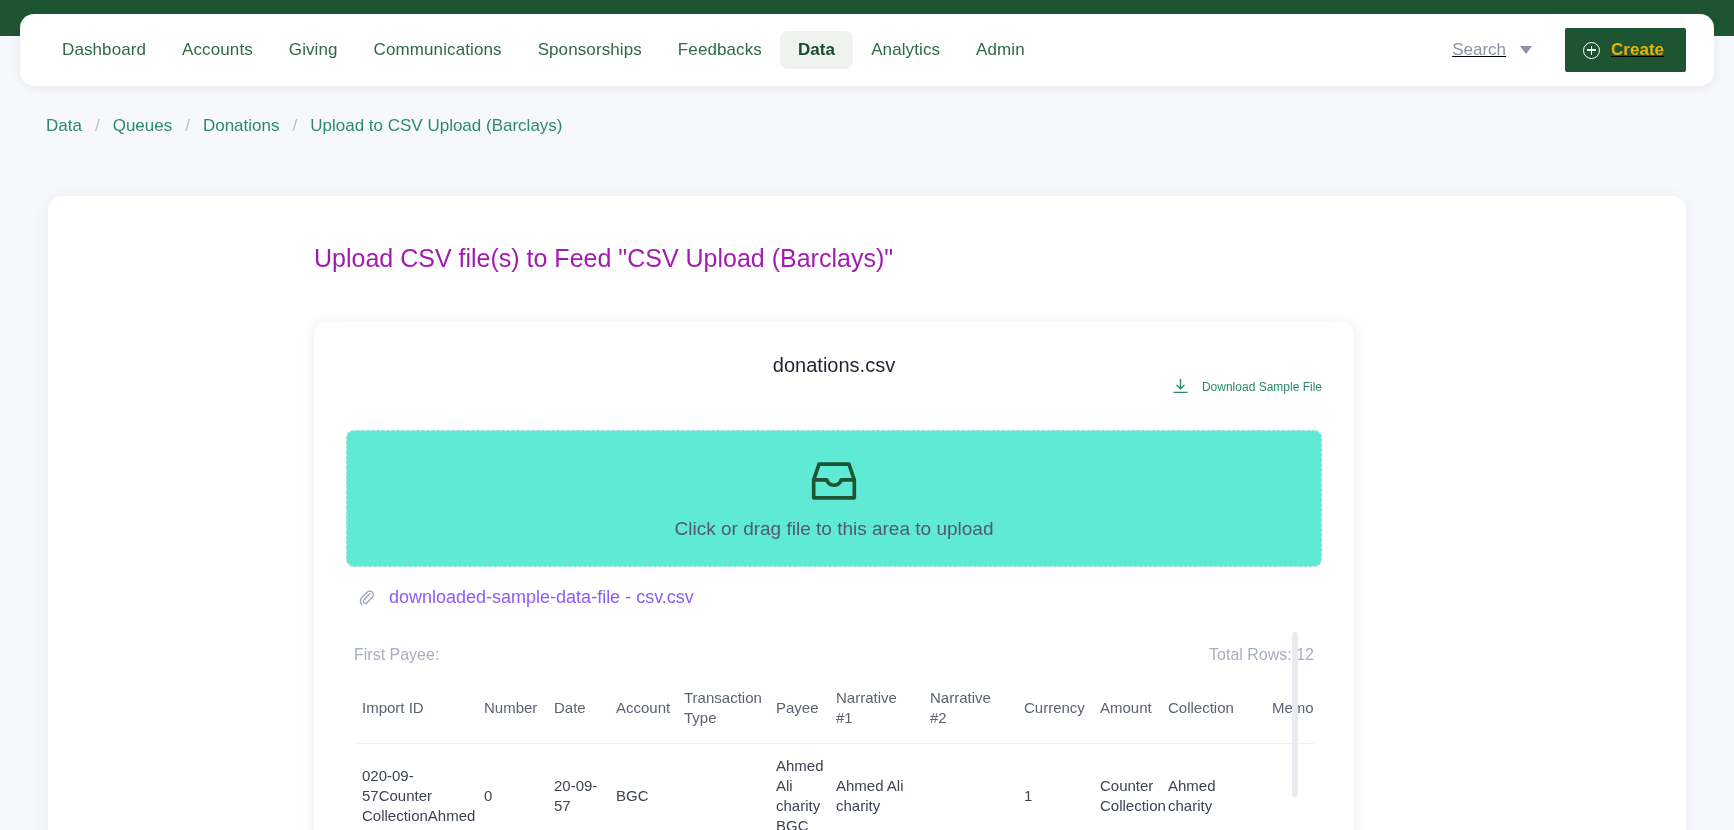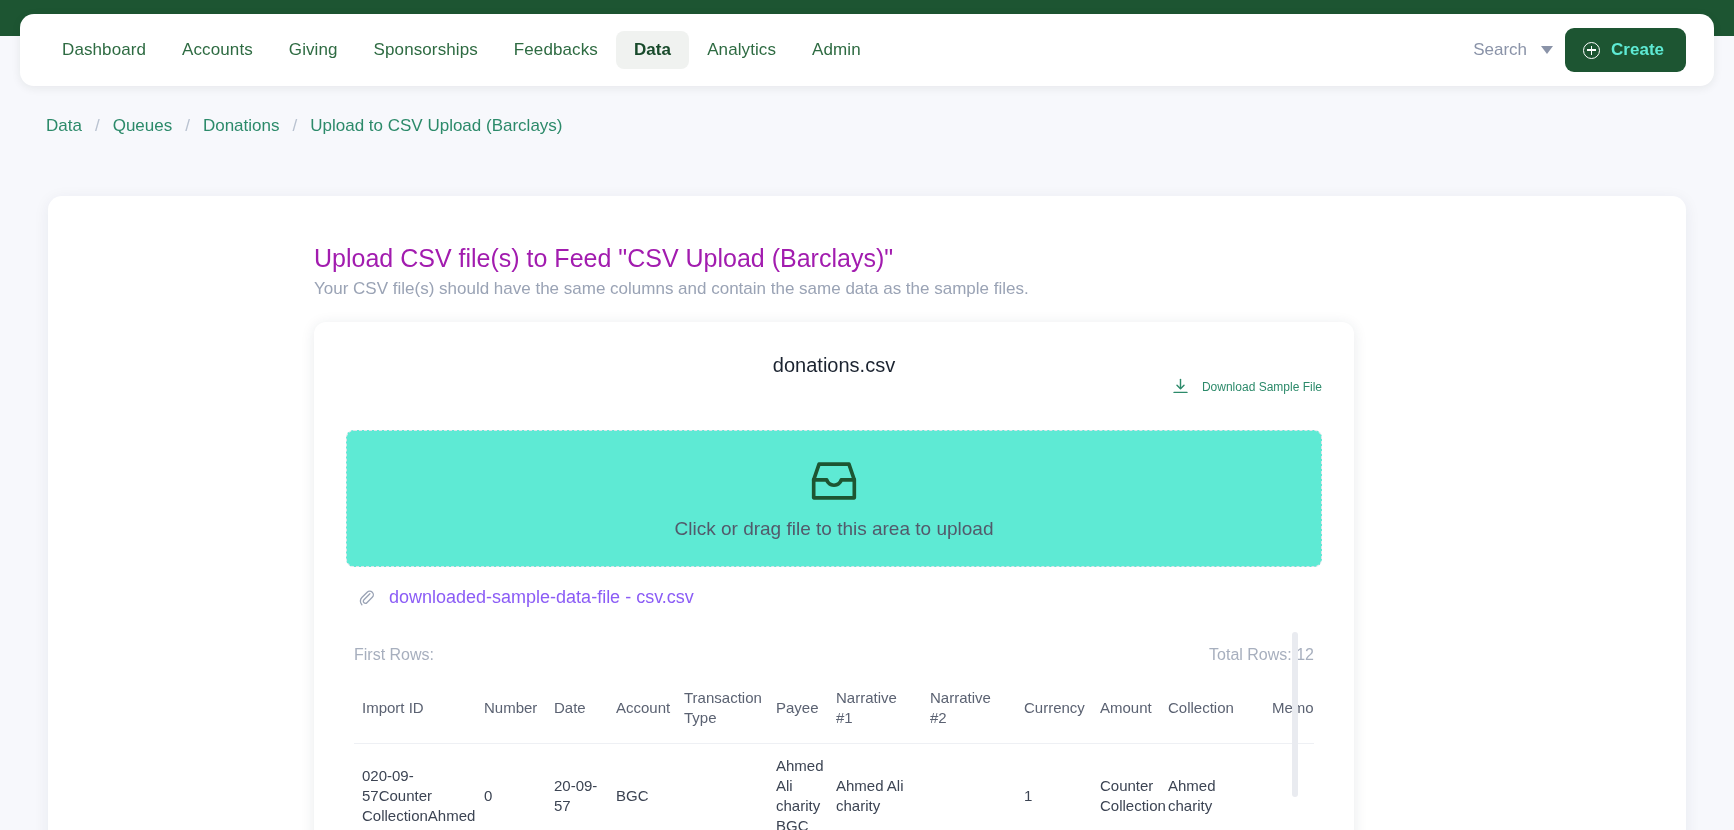--- a/index.html
+++ b/index.html
@@ -59,22 +59,23 @@
   .nav-item.active {
     background: #f0f2f0;
     color: #184a2b;
     font-weight: 700;
   }
 
   .nav-right {
     margin-left: auto;
     display: flex;
     align-items: center;
-    gap: 12px;
+    gap: 33px;
     padding-right: 4px;
+    text-decoration: underline;
   }
 
   .search-box {
     display: flex;
     align-items: center;
     gap: 14px;
     color: #8a93a8;
     font-size: 17px;
     cursor: pointer;
   }
@@ -83,25 +84,25 @@
     border-left: 6px solid transparent;
     border-right: 6px solid transparent;
     border-top: 8px solid #8a93a8;
   }
 
   .create-btn {
     display: flex;
     align-items: center;
     gap: 11px;
     background: #1d5532;
-    color: #5eead4;
+    color: #eab308;
     font-size: 17px;
     font-weight: 700;
     border: none;
-    border-radius: 9px;
+    border-radius: 2px;
     padding: 12px 22px 12px 18px;
     cursor: pointer;
     font-family: "Liberation Sans", sans-serif;
   }
   .plus-circle {
     width: 17px; height: 17px;
     border: 1.8px solid #ffffff;
     border-radius: 50%;
     position: relative;
     flex: none;
@@ -289,20 +290,21 @@
 </head>
 <body>
 
 <div class="topband"></div>
 
 <div class="navbar">
   <div class="nav-items">
     <div class="nav-item">Dashboard</div>
     <div class="nav-item">Accounts</div>
     <div class="nav-item">Giving</div>
+    <div class="nav-item">Communications</div>
     <div class="nav-item">Sponsorships</div>
     <div class="nav-item">Feedbacks</div>
     <div class="nav-item active">Data</div>
     <div class="nav-item">Analytics</div>
     <div class="nav-item">Admin</div>
   </div>
 
   <div class="nav-right">
     <div class="search-box">
       <span>Search</span>
@@ -321,21 +323,20 @@
   <span class="crumb">Queues</span>
   <span class="crumb-sep">/</span>
   <span class="crumb">Donations</span>
   <span class="crumb-sep">/</span>
   <span class="crumb last">Upload to CSV Upload (Barclays)</span>
 </div>
 
 <div class="page-card">
 
   <div class="page-title">Upload CSV file(s) to Feed "CSV Upload (Barclays)"</div>
-  <div class="page-sub">Your CSV file(s) should have the same columns and contain the same data as the sample files.</div>
 
   <div class="upload-card">
 
     <div class="upload-head">
       <div class="file-name">donations.csv</div>
       <div class="dl-sample">
         <svg class="dl-icon" width="19" height="19" viewBox="0 0 20 20" fill="none" stroke="#2c8a6a" stroke-width="1.5" stroke-linecap="round" stroke-linejoin="round">
           <path d="M10 2.5 L10 12"></path>
           <path d="M6.3 8.6 L10 12.3 L13.7 8.6"></path>
           <path d="M3.2 16.2 L16.8 16.2"></path>
@@ -354,21 +355,21 @@
     </div>
 
     <div class="file-row">
       <svg width="17" height="17" viewBox="0 0 18 18" fill="none" stroke="#9aa3b5" stroke-width="1.4" stroke-linecap="round" stroke-linejoin="round">
         <path d="M12.6 5.1 L6.3 11.4 C5.4 12.3 5.4 13.7 6.3 14.5 C7.2 15.4 8.6 15.4 9.4 14.5 L15.1 8.8 C16.6 7.3 16.6 4.9 15.1 3.4 C13.6 1.9 11.2 1.9 9.7 3.4 L4.1 9 C2 11.1 2 14.5 4.1 16.6"></path>
       </svg>
       <span>downloaded-sample-data-file - csv.csv</span>
     </div>
 
     <div class="rows-meta">
-      <span>First Rows:</span>
+      <span>First Payee:</span>
       <span class="rows-total">Total Rows: 12</span>
     </div>
 
     <div class="table-wrap">
       <table>
         <thead>
           <tr>
             <th class="col-import">Import ID</th>
             <th class="col-number">Number</th>
             <th class="col-date">Date</th>

